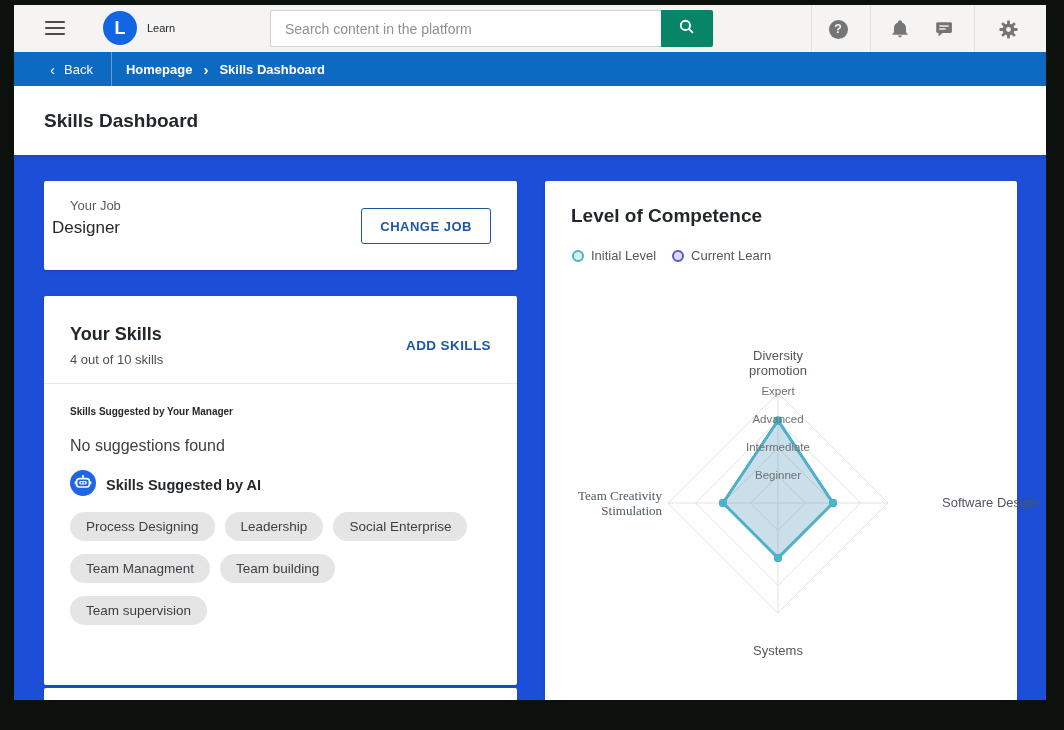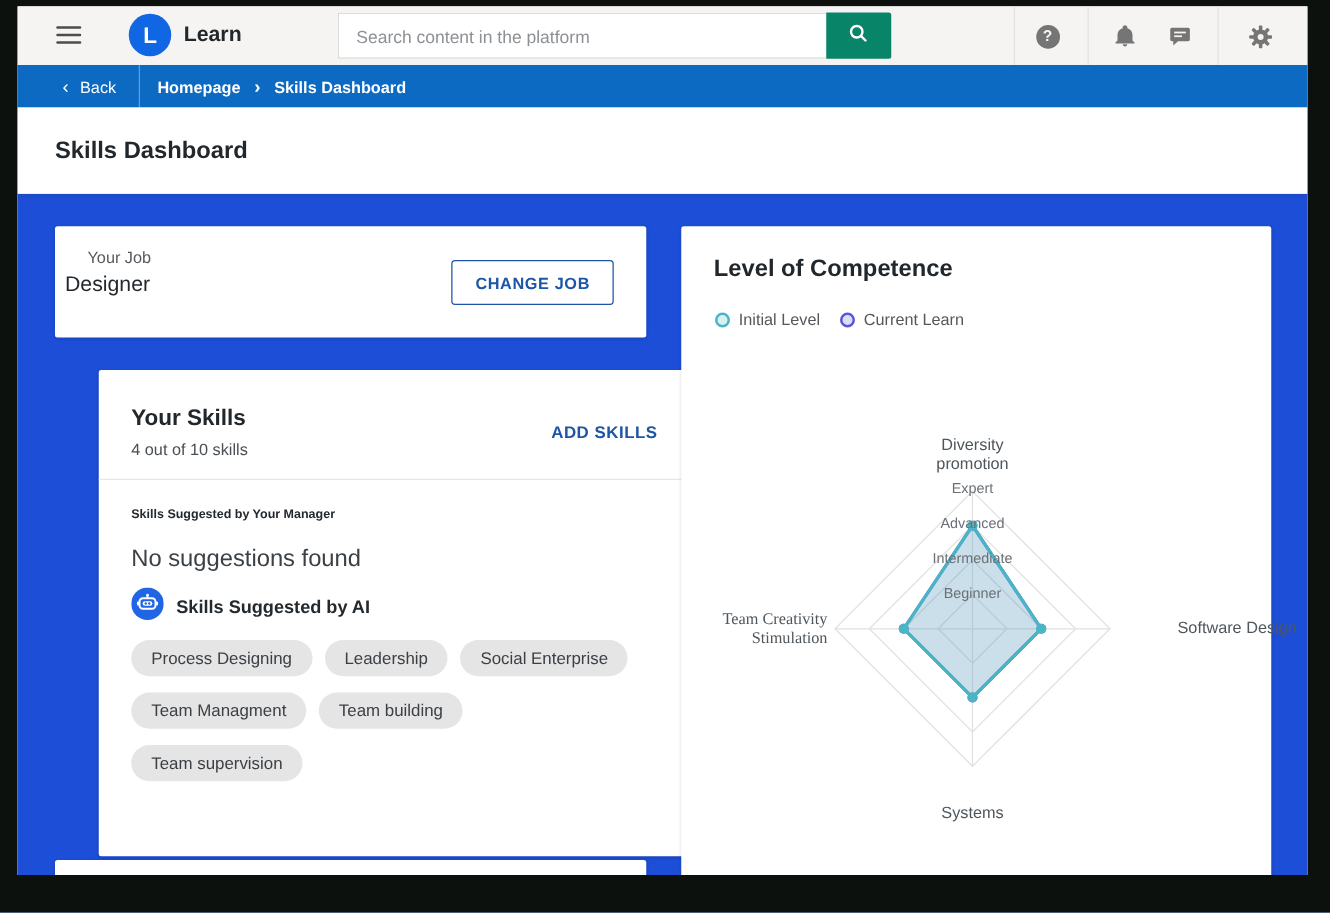--- a/index.html
+++ b/index.html
@@ -11,21 +11,21 @@
 
   
   .topbar { position:relative; height:47px; background:#f5f4f2; }
   .hamburger { position:absolute; left:31px; top:13px; width:20px; height:20px;
     display:flex; flex-direction:column; justify-content:center; gap:3.5px; cursor:pointer; }
   .hamburger span { display:block; height:2.4px; background:#4c4c4c; border-radius:1px; }
   .brand { position:absolute; left:89px; top:4px; height:38px; display:flex; align-items:center; gap:10px; }
   .logo-circle { width:34px; height:34px; border-radius:50%; background:#1166e3;
     display:flex; align-items:center; justify-content:center; color:#fff;
     font-size:18px; font-weight:bold; }
-  .brand-name { font-size:17px; font-weight:bold; color:#22272c; }
+  .brand-name { font-size:11px; font-weight:normal; color:#22272c; }
   .search-wrap { position:absolute; left:256px; top:5px; height:37px; display:flex;justify-content:flex-end; }
   .search-input { width:391px; height:37px; border:1px solid #d2d2cf; border-right:none;
     border-radius:2px 0 0 2px; padding:0 14px; font-size:14px; color:#333;
     font-family:inherit; background:#fff; outline:none; }
   .search-input::placeholder { color:#8d9094; }
   .search-btn { width:52px; height:37px; background:#088568; border:none; border-radius:0 2px 2px 0;
     display:flex; align-items:center; justify-content:center; cursor:pointer; }
   .tb-divider { position:absolute; top:0; width:1px; height:47px; background:#e3e2df; }
   .tb-icon { position:absolute; top:13px; width:22px; height:22px; display:flex;
     align-items:center; justify-content:center; cursor:pointer; }
@@ -53,28 +53,28 @@
 
   
   .job-card { left:30px; top:26px; width:473px; height:89px; }
   .job-label { position:absolute; left:26px; top:17px; font-size:13px; color:#565a5e; }
   .job-value { position:absolute; left:8px; top:37px; font-size:17px; font-weight:normal; color:#24292e; }
   .change-job-btn { position:absolute; right:26px; top:27px; height:36px; padding:0 18px;
     background:#fff; border:1px solid #1d56a5; border-radius:3px; color:#1d56a5;
     font-size:13px; font-weight:bold; letter-spacing:0.5px; font-family:inherit; cursor:pointer; }
 
   
-  .skills-card { left:30px; top:141px; width:473px; height:389px;margin-left:35px; }
+  .skills-card { left:30px; top:141px; width:473px; height:389px; }
   .skills-title { position:absolute; left:26px; top:28px; font-size:18px; font-weight:bold; color:#22272c; }
   .skills-sub { position:absolute; left:26px; top:56px; font-size:13px; color:#4a4f54; }
   .add-skills { position:absolute; right:26px; top:42px; font-size:13.5px; font-weight:bold;
     color:#1d56a5; letter-spacing:0.4px; cursor:pointer; background:none; border:none; font-family:inherit; }
   .skills-divider { position:absolute; left:0; top:87px; width:473px; height:1px; background:#e8e8e7; }
   .mgr-title { position:absolute; left:26px; top:110px; font-size:10px; font-weight:bold; color:#24292e; }
-  .mgr-empty { position:absolute; left:26px; top:141px; font-size:19px; color:#3c4146; }
+  .mgr-empty { position:absolute; left:26px; top:141px; font-size:16px; color:#3c4146; }
   .ai-row { position:absolute; left:26px; top:174px; display:flex; align-items:center; gap:10px; }
   .ai-title { font-size:14.5px; font-weight:bold; color:#24292e; }
   .chips { position:absolute; left:26px; top:216px; width:430px; display:flex;
     flex-direction:column; gap:13px; }
   .chip-row { display:flex; gap:10px; }
   .chip { height:29px; padding:0 16px; background:#e5e5e5; border-radius:14.5px;
     display:flex; align-items:center; font-size:13.5px; color:#3c4045; cursor:pointer; white-space:nowrap; }
 
   
   .sliver-card { left:30px; top:533px; width:473px; height:30px; }

